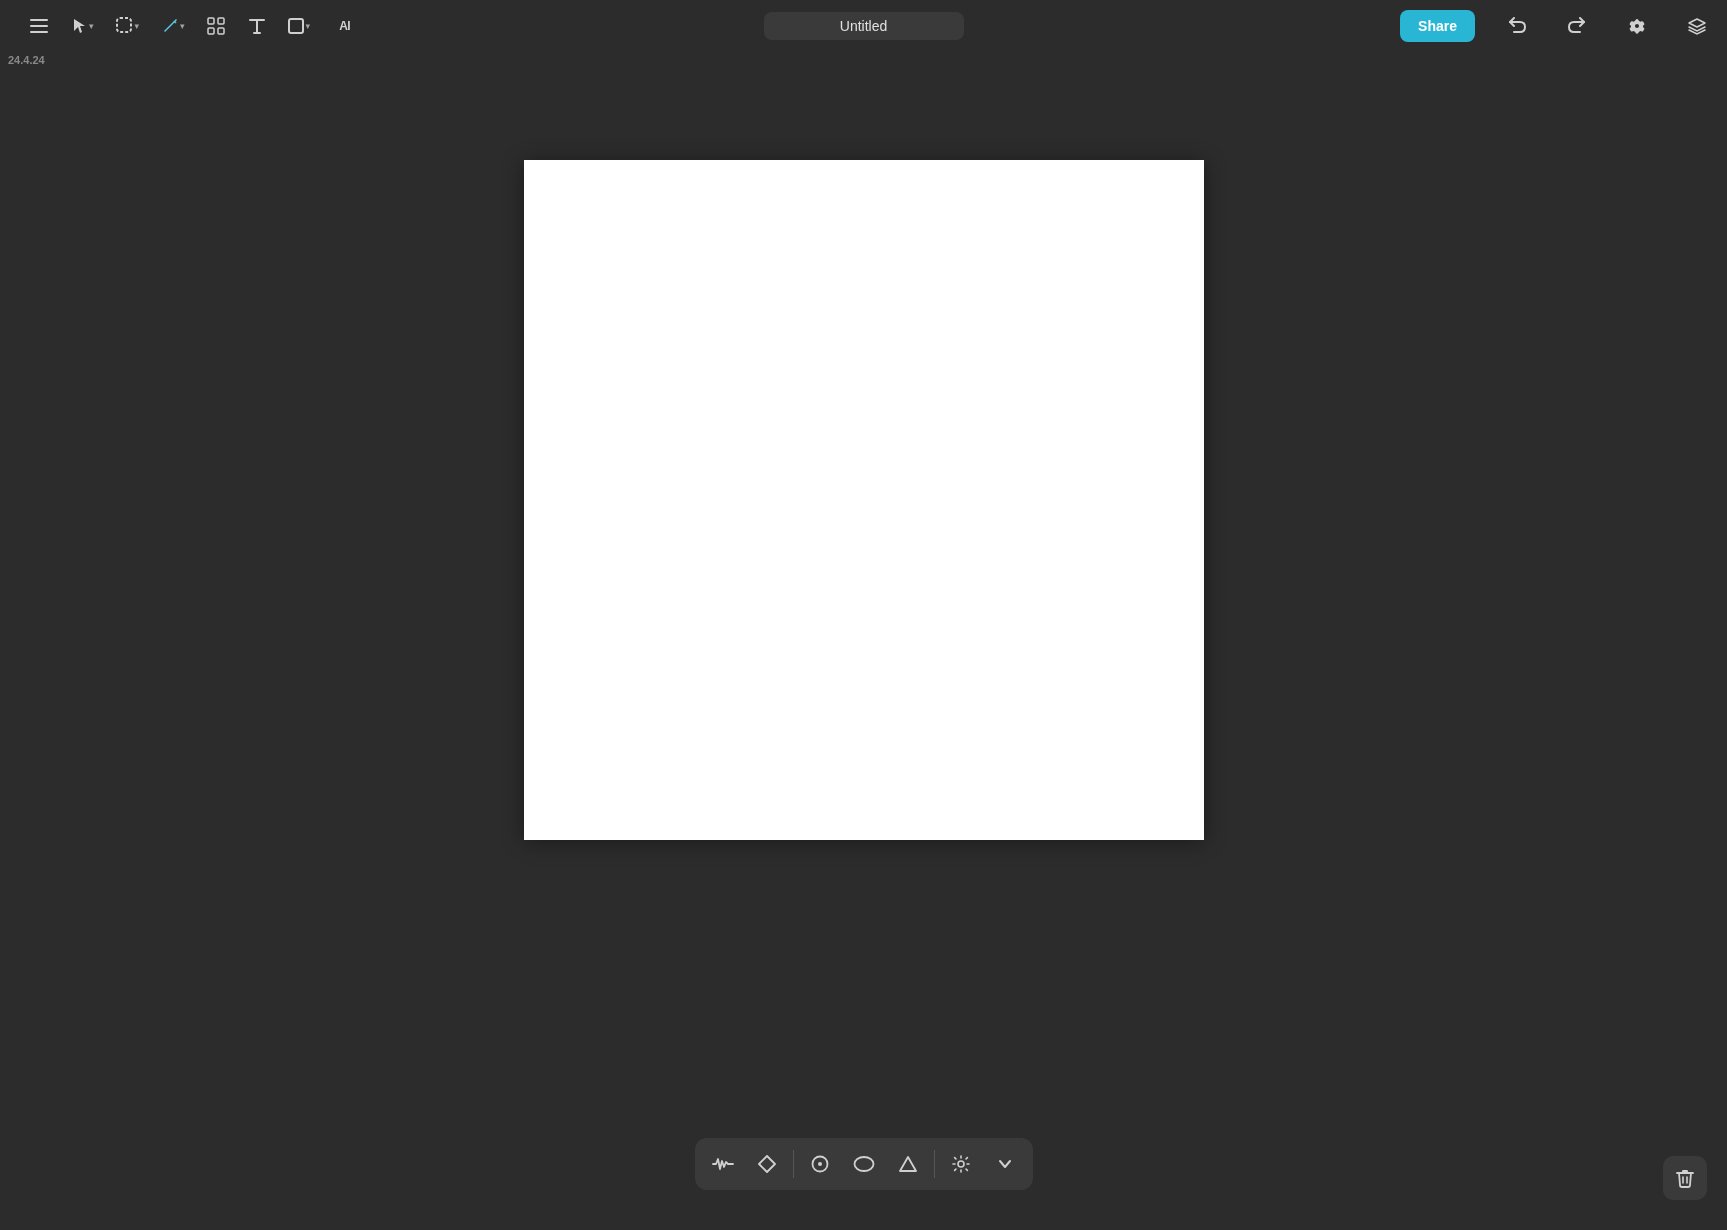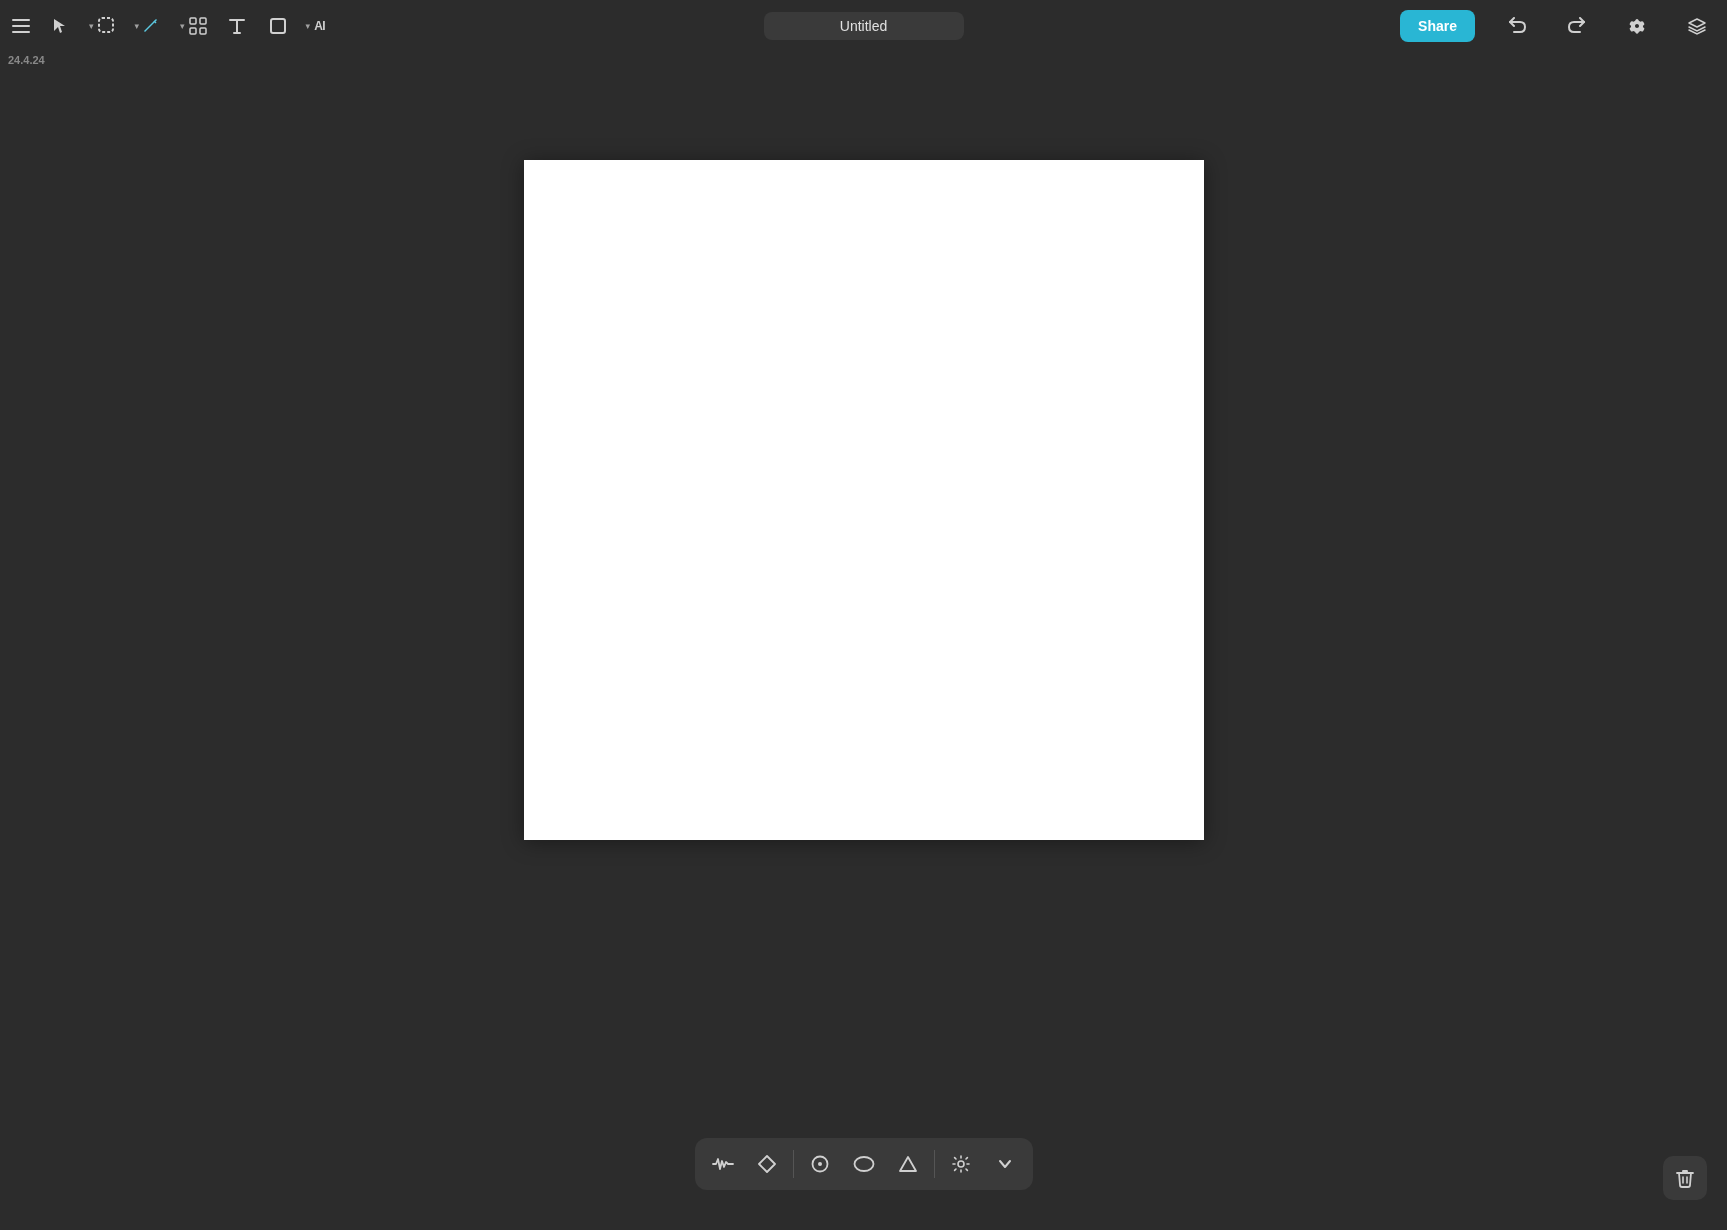--- a/index.html
+++ b/index.html
@@ -50,21 +50,21 @@
       display: flex;
       align-items: center;
       gap: 24px;
       margin-left: auto;
       padding-left: 11px;
     }
 
     .tool-btn {
       display: flex;
       align-items: center;
-      justify-content: flex-start;
+      justify-content: flex-end;
       width: 36px;
       height: 36px;
       border-radius: 6px;
       border: none;
       background: transparent;
       color: #d0d0d0;
       cursor: pointer;
       font-size: 16px;
       gap: 2px;
     }

